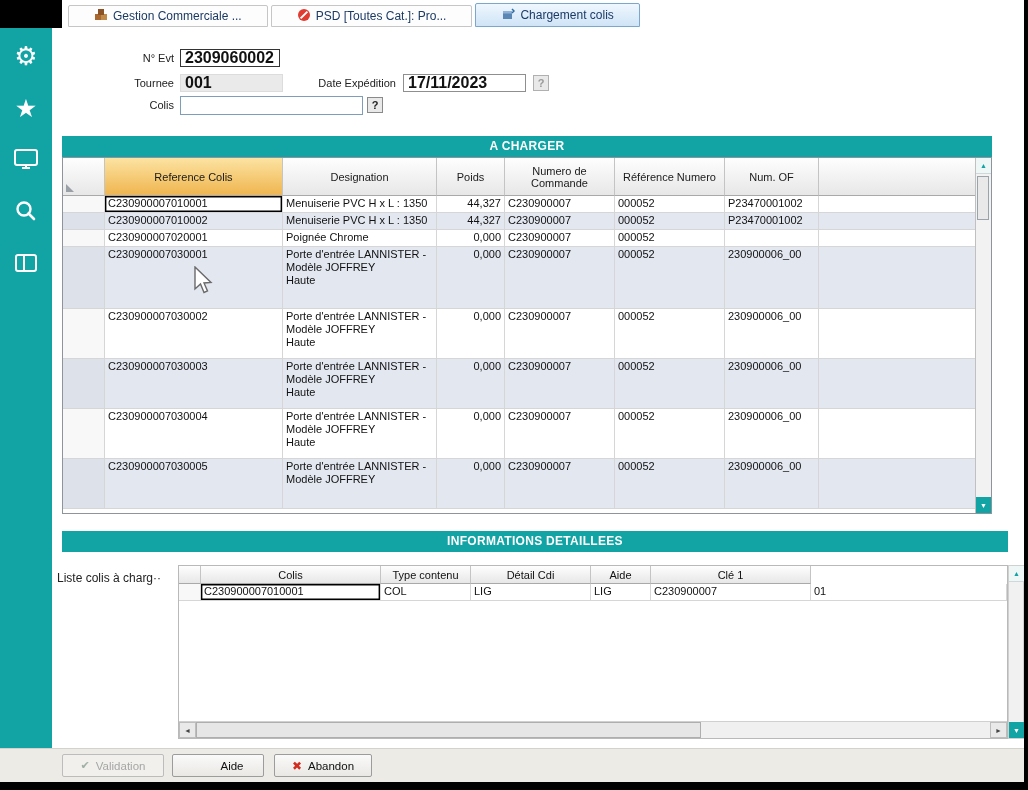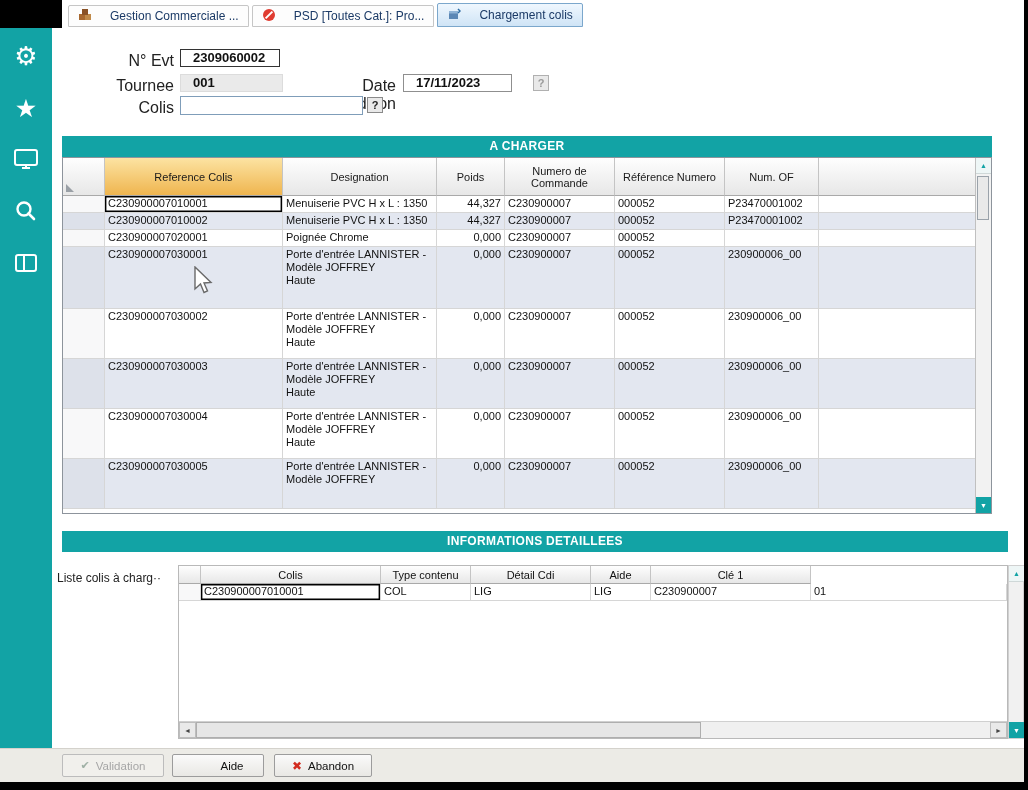--- a/index.html
+++ b/index.html
@@ -8,37 +8,37 @@
     font-family:"Liberation Sans","DejaVu Sans",sans-serif;font-size:11px;color:#111;}
 
   
   .corner-black{position:absolute;left:0;top:0;width:62px;height:28px;background:#000;}
   .bottom-black{position:absolute;left:0;top:782px;width:1028px;height:8px;background:#000;}
   .right-black{position:absolute;left:1024px;top:0;width:4px;height:790px;background:#000;}
 
   
   .tabstrip{position:absolute;left:62px;top:0;width:962px;height:28px;background:#fff;
     display:flex;align-items:flex-end;gap:3px;padding-left:6px;}
-  .tab{display:flex;align-items:center;gap:18px;height:22px;padding:0 9px;margin-bottom:1px;
+  .tab{display:flex;align-items:center;gap:5px;height:22px;padding:0 25px;margin-bottom:1px;
     border:1px solid #c6c6c6;border-radius:2px 2px 0 0;background:#fdfdfd;cursor:pointer;white-space:nowrap;}
   .tab.active{height:24px;background:linear-gradient(#eff7fe,#cfe4f6);border-color:#7ba7cc;}
   .tlabel{color:#1b3a66;font-size:12px;}
 
   
   .sidebar{position:absolute;left:0;top:28px;width:52px;height:720px;background:#12a3a5;}
   .sbicon{position:absolute;left:0;width:52px;height:40px;display:flex;align-items:center;justify-content:center;color:#fff;cursor:pointer;}
   .glyph-big{font-size:26px;line-height:26px;}
   .glyph-star{font-size:25px;line-height:25px;}
 
   
-  .flabel{position:absolute;width:100px;text-align:right;font-size:16px;color:#222;}
-  .fbox{position:absolute;height:18px;line-height:16px;padding:0 12px;font-weight:bold;font-size:13px;background:#fff;}
+  .flabel{position:absolute;width:100px;text-align:right;font-size:11px;color:#222;}
+  .fbox{position:absolute;height:18px;line-height:16px;padding:0 4px;font-weight:bold;font-size:16px;background:#fff;}
   .box-nevt{left:180px;top:49px;width:100px;border:1px solid #333;}
   .box-tournee{left:180px;top:74px;width:103px;background:#eaeaea;border:1px solid #dcdcdc;}
-  .box-date{left:403px;top:74px;width:109px;border:1px solid #8f8f8f;}
+  .box-date{left:403px;top:74px;width:123px;border:1px solid #8f8f8f;}
   .colis-input{position:absolute;left:180px;top:96px;width:183px;height:19px;border:1px solid #7f9db9;
     font-family:"Liberation Sans","DejaVu Sans",sans-serif;font-size:11.5px;padding:0 3px;}
   .helpbtn{position:absolute;width:16px;height:16px;border:1px solid #b0b0b0;background:#e9e9e9;
     display:flex;align-items:center;justify-content:center;font-weight:bold;font-size:11px;cursor:pointer;}
   .help-date{left:533px;top:75px;color:#9a9a9a;}
   .help-colis{left:367px;top:97px;color:#222;border-color:#8a8a8a;}
 
   
   .secbar{position:absolute;background:#12a3a5;color:#fff;font-weight:bold;font-size:12px;
     text-align:center;letter-spacing:.3px;height:21px;line-height:21px;}

